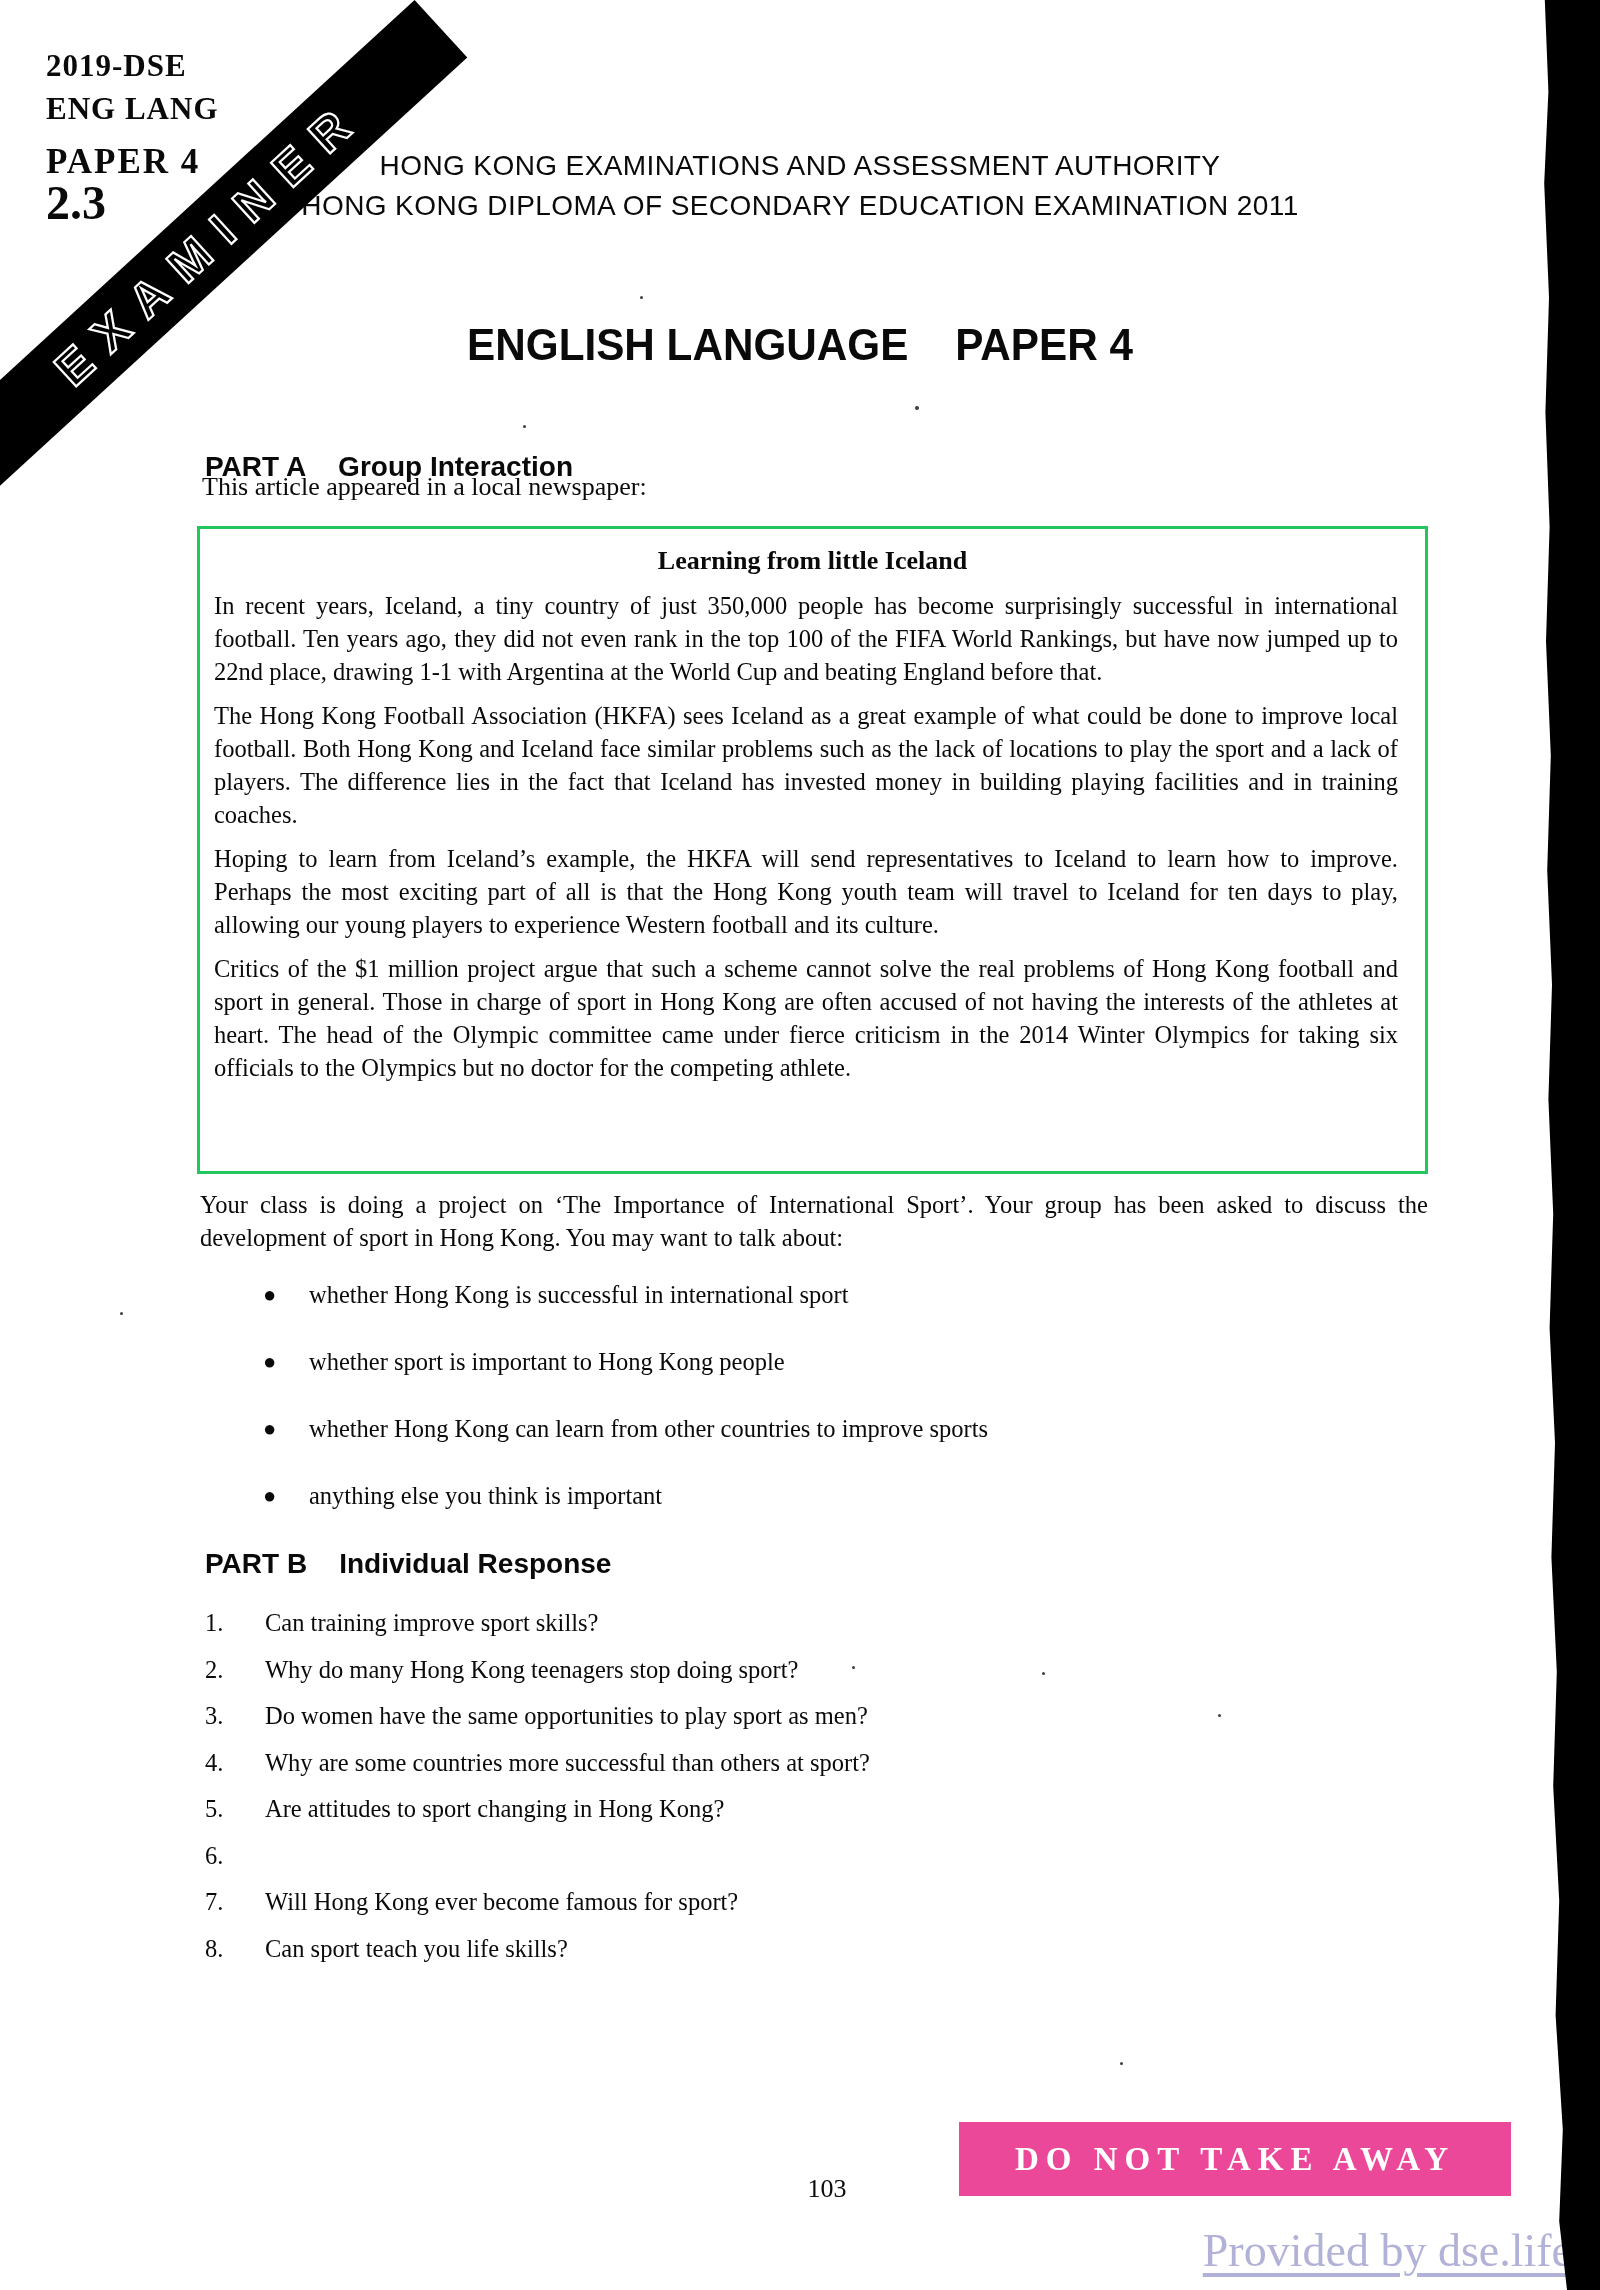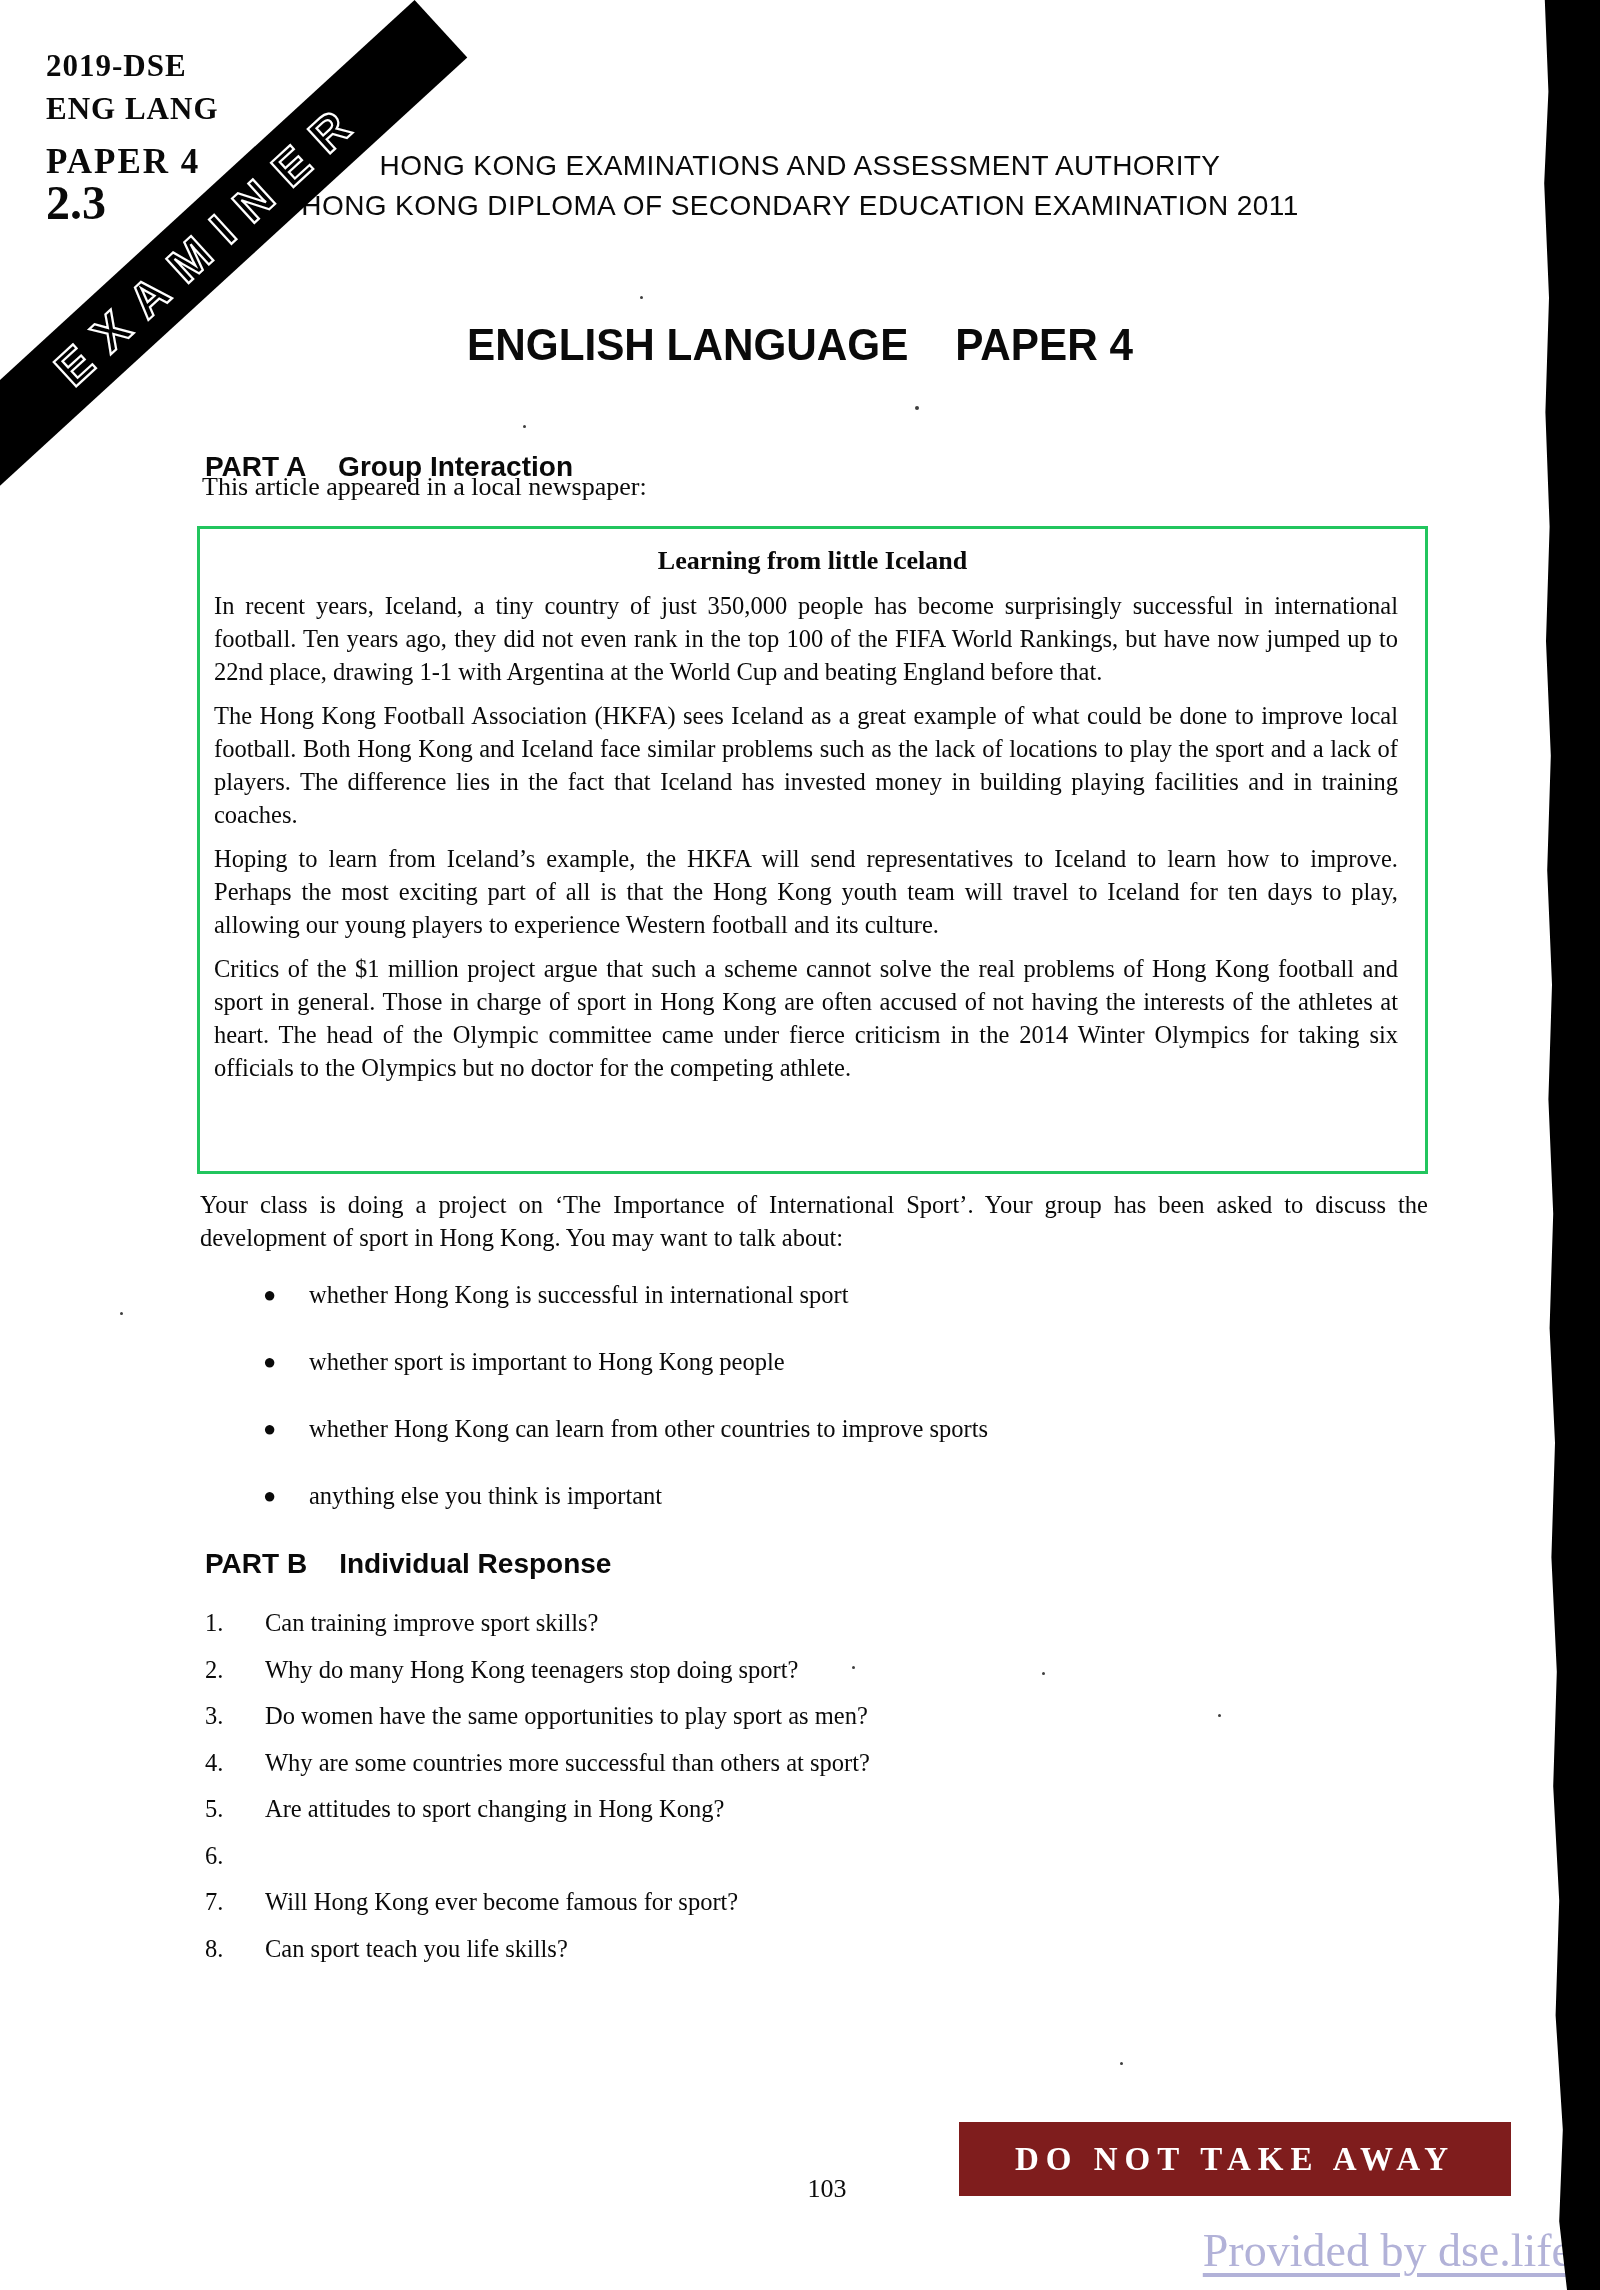--- a/index.html
+++ b/index.html
@@ -183,21 +183,21 @@
     flex: 0 0 60px;
   }
 
   
   .notice-box {
     position: absolute;
     left: 959px;
     top: 2122px;
     width: 552px;
     height: 74px;
-    background: #7f1d1d;
+    background: #ec4899;
     display: flex;
     align-items: center;
     justify-content: center;
   }
   .notice-box .notice-text {
     color: #ffffff;
     font-family: "Liberation Serif", serif;
     font-size: 33px;
     font-weight: bold;
     letter-spacing: 7px;

